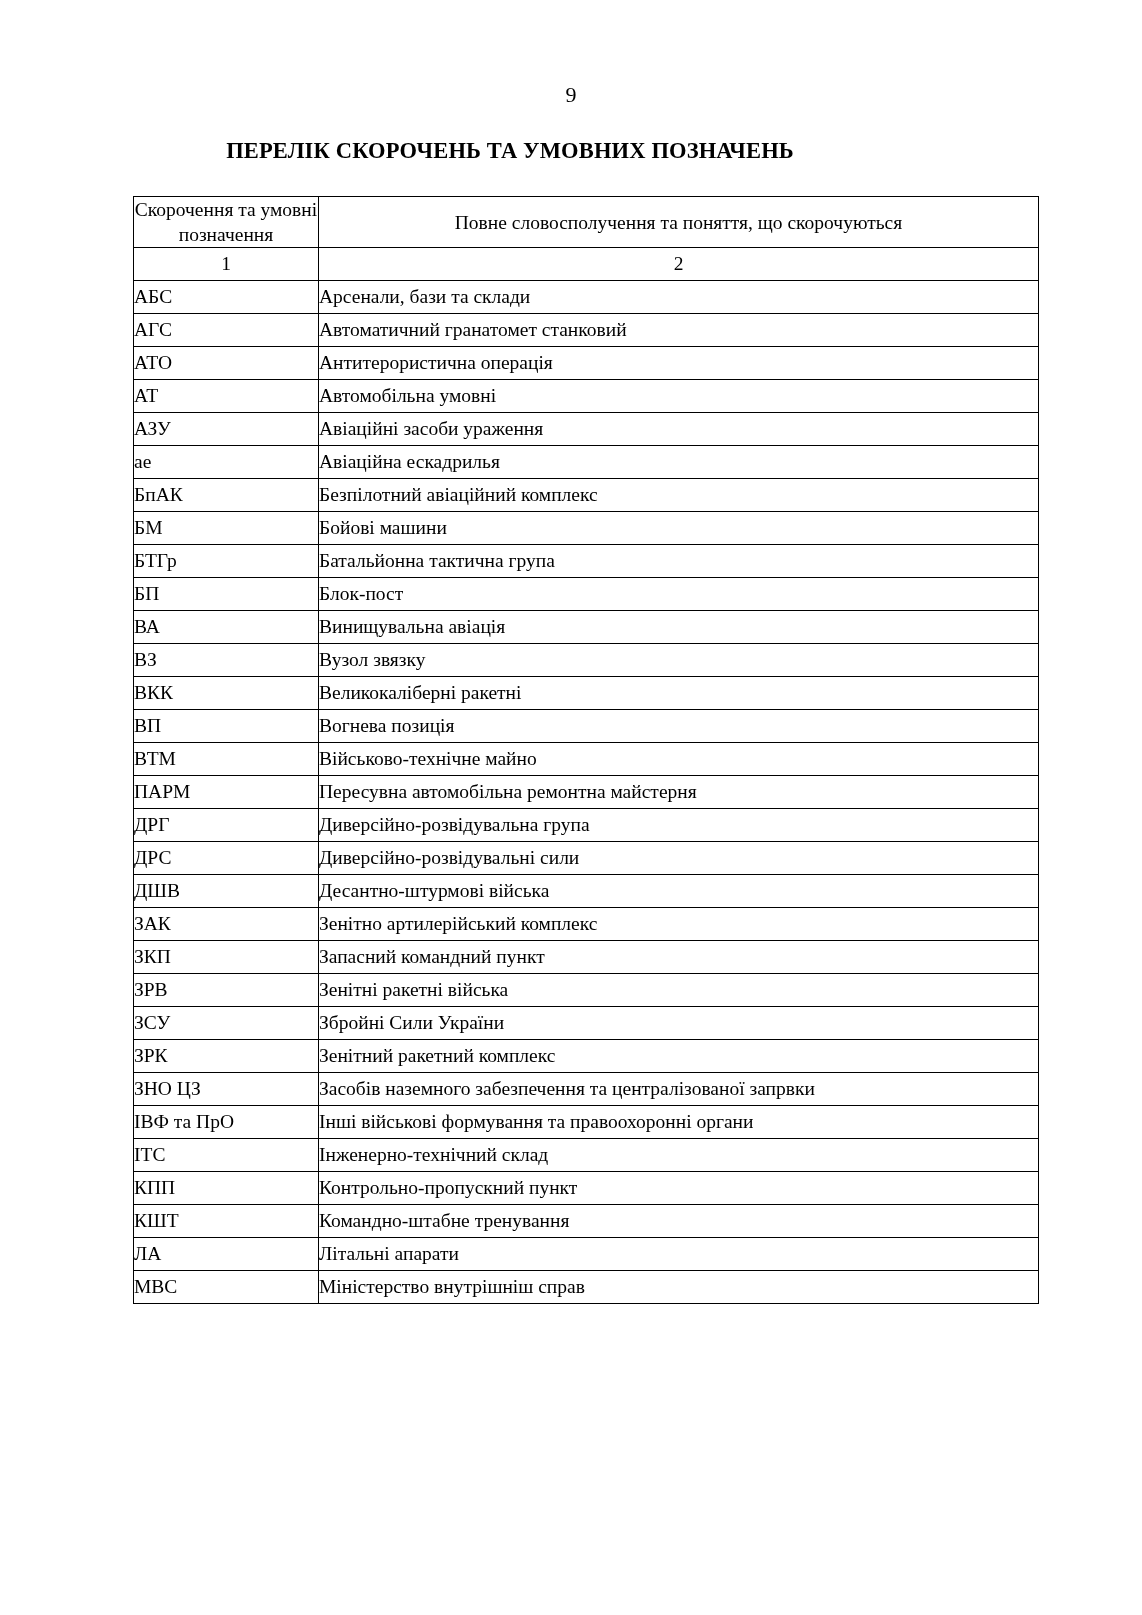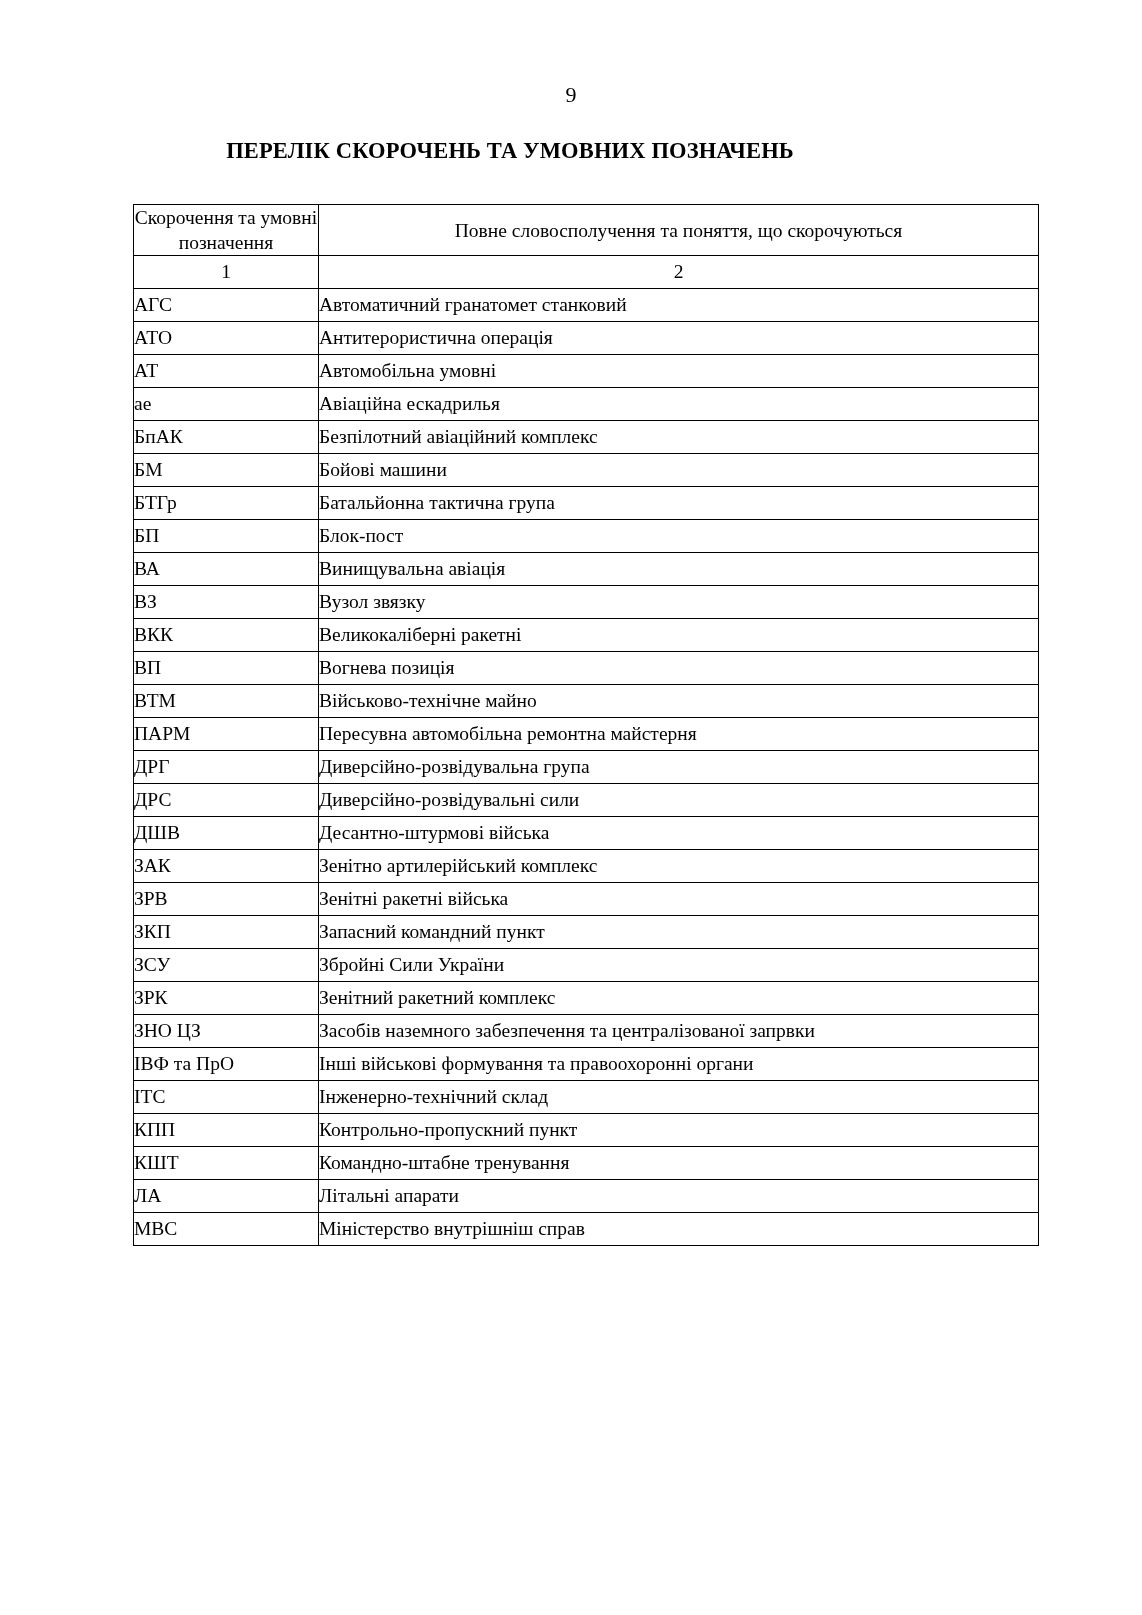--- a/index.html
+++ b/index.html
@@ -42,21 +42,21 @@
     width: 1020px;
     text-align: center;
     font-size: 22.5px;
     line-height: 28px;
     font-weight: bold;
     letter-spacing: 0.15px;
   }
   .table-wrap {
     position: absolute;
     left: 133px;
-    top: 204px;
+    top: 196px;
     width: 905px;
   }
   table.abbr-table {
     border-collapse: collapse;
     table-layout: fixed;
     width: 905px;
     font-size: 19.5px;
   }
   table.abbr-table col.c1 { width: 185px; }
   table.abbr-table col.c2 { width: 720px; }
@@ -135,32 +135,40 @@
           <th class="hdr-cell-1">Скорочення та умовні позначення</th>
           <th class="hdr-cell-2">Повне словосполучення та поняття, що скорочуються</th>
         </tr>
         <tr class="num-row">
           <td>1</td>
           <td>2</td>
         </tr>
       </thead>
       <tbody id="abbr-body">
           <tr class="body-row">
+            <td class="cell-abbr">АБС</td>
+            <td class="cell-full">Арсенали, бази та склади</td>
+          </tr>
+          <tr class="body-row">
             <td class="cell-abbr">АГС</td>
             <td class="cell-full">Автоматичний гранатомет станковий</td>
           </tr>
           <tr class="body-row">
             <td class="cell-abbr">АТО</td>
             <td class="cell-full">Антитерористична операція</td>
           </tr>
           <tr class="body-row">
             <td class="cell-abbr">АТ</td>
             <td class="cell-full">Автомобільна умовні</td>
           </tr>
           <tr class="body-row">
+            <td class="cell-abbr">АЗУ</td>
+            <td class="cell-full">Авіаційні засоби ураження</td>
+          </tr>
+          <tr class="body-row">
             <td class="cell-abbr">ае</td>
             <td class="cell-full">Авіаційна ескадрилья</td>
           </tr>
           <tr class="body-row">
             <td class="cell-abbr">БпАК</td>
             <td class="cell-full">Безпілотний авіаційний комплекс</td>
           </tr>
           <tr class="body-row">
             <td class="cell-abbr">БМ</td>
             <td class="cell-full">Бойові машини</td>
@@ -207,26 +215,26 @@
           </tr>
           <tr class="body-row">
             <td class="cell-abbr">ДШВ</td>
             <td class="cell-full">Десантно-штурмові війська</td>
           </tr>
           <tr class="body-row">
             <td class="cell-abbr">ЗАК</td>
             <td class="cell-full">Зенітно артилерійський комплекс</td>
           </tr>
           <tr class="body-row">
+            <td class="cell-abbr">ЗКП</td>
+            <td class="cell-full">Запасний командний пункт</td>
+          </tr>
+          <tr class="body-row">
             <td class="cell-abbr">ЗРВ</td>
             <td class="cell-full">Зенітні ракетні війська</td>
-          </tr>
-          <tr class="body-row">
-            <td class="cell-abbr">ЗКП</td>
-            <td class="cell-full">Запасний командний пункт</td>
           </tr>
           <tr class="body-row">
             <td class="cell-abbr">ЗСУ</td>
             <td class="cell-full">Збройні Сили України</td>
           </tr>
           <tr class="body-row">
             <td class="cell-abbr">ЗРК</td>
             <td class="cell-full">Зенітний ракетний комплекс</td>
           </tr>
           <tr class="body-row">

